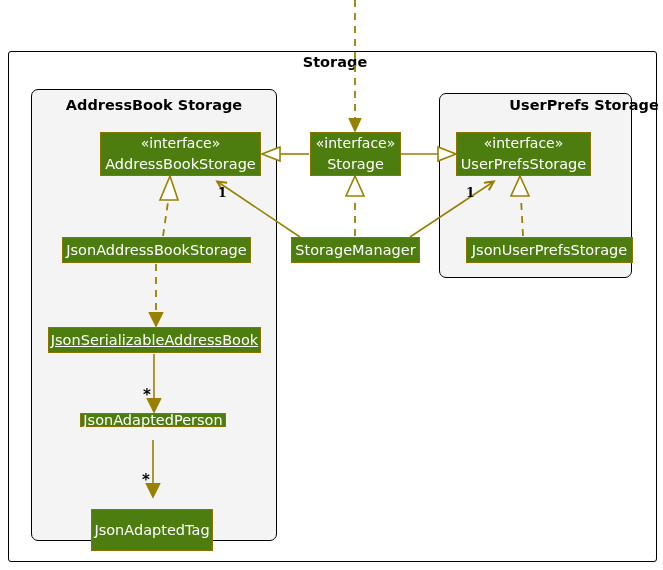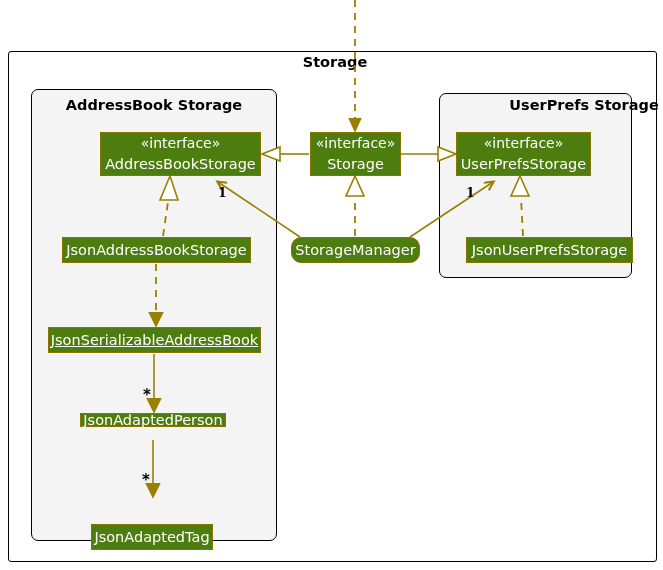--- a/index.html
+++ b/index.html
@@ -172,37 +172,37 @@
 
   <div class="cls" style="left:456px; top:132px; width:135px; height:44px;">
     <span class="stereo">«interface»</span>
     <span>UserPrefsStorage</span>
   </div>
 
   <div class="cls" style="left:62px; top:237px; width:189px; height:26px;">
     <span>JsonAddressBookStorage</span>
   </div>
 
-  <div class="cls" style="left:291px; top:237px; width:129px; height:26px;border-radius:10px;">
+  <div class="cls" style="left:291px; top:237px; width:129px; height:26px;">
     <span>StorageManager</span>
   </div>
 
   <div class="cls" style="left:450px; top:237px; width:167px; height:26px;margin-left:16px;">
     <span>JsonUserPrefsStorage</span>
   </div>
 
   <div class="cls" style="left:48px; top:327px; width:213px; height:26px;text-decoration:underline;">
     <span>JsonSerializableAddressBook</span>
   </div>
 
   <div class="cls" style="left:80px; top:413px; width:146px; height:14px;">
     <span>JsonAdaptedPerson</span>
   </div>
 
-  <div class="cls" style="left:91px; top:524px; width:122px; height:26px;">
+  <div class="cls" style="left:91px; top:509px; width:122px; height:42px;">
     <span>JsonAdaptedTag</span>
   </div>
 
   <div class="mult" style="left:218px; top:185px;">1</div>
   <div class="mult" style="left:466px; top:185px;">1</div>
   <div class="star" style="left:143px; top:388px;">*</div>
   <div class="star" style="left:142px; top:473px;">*</div>
 
 </div>
 

